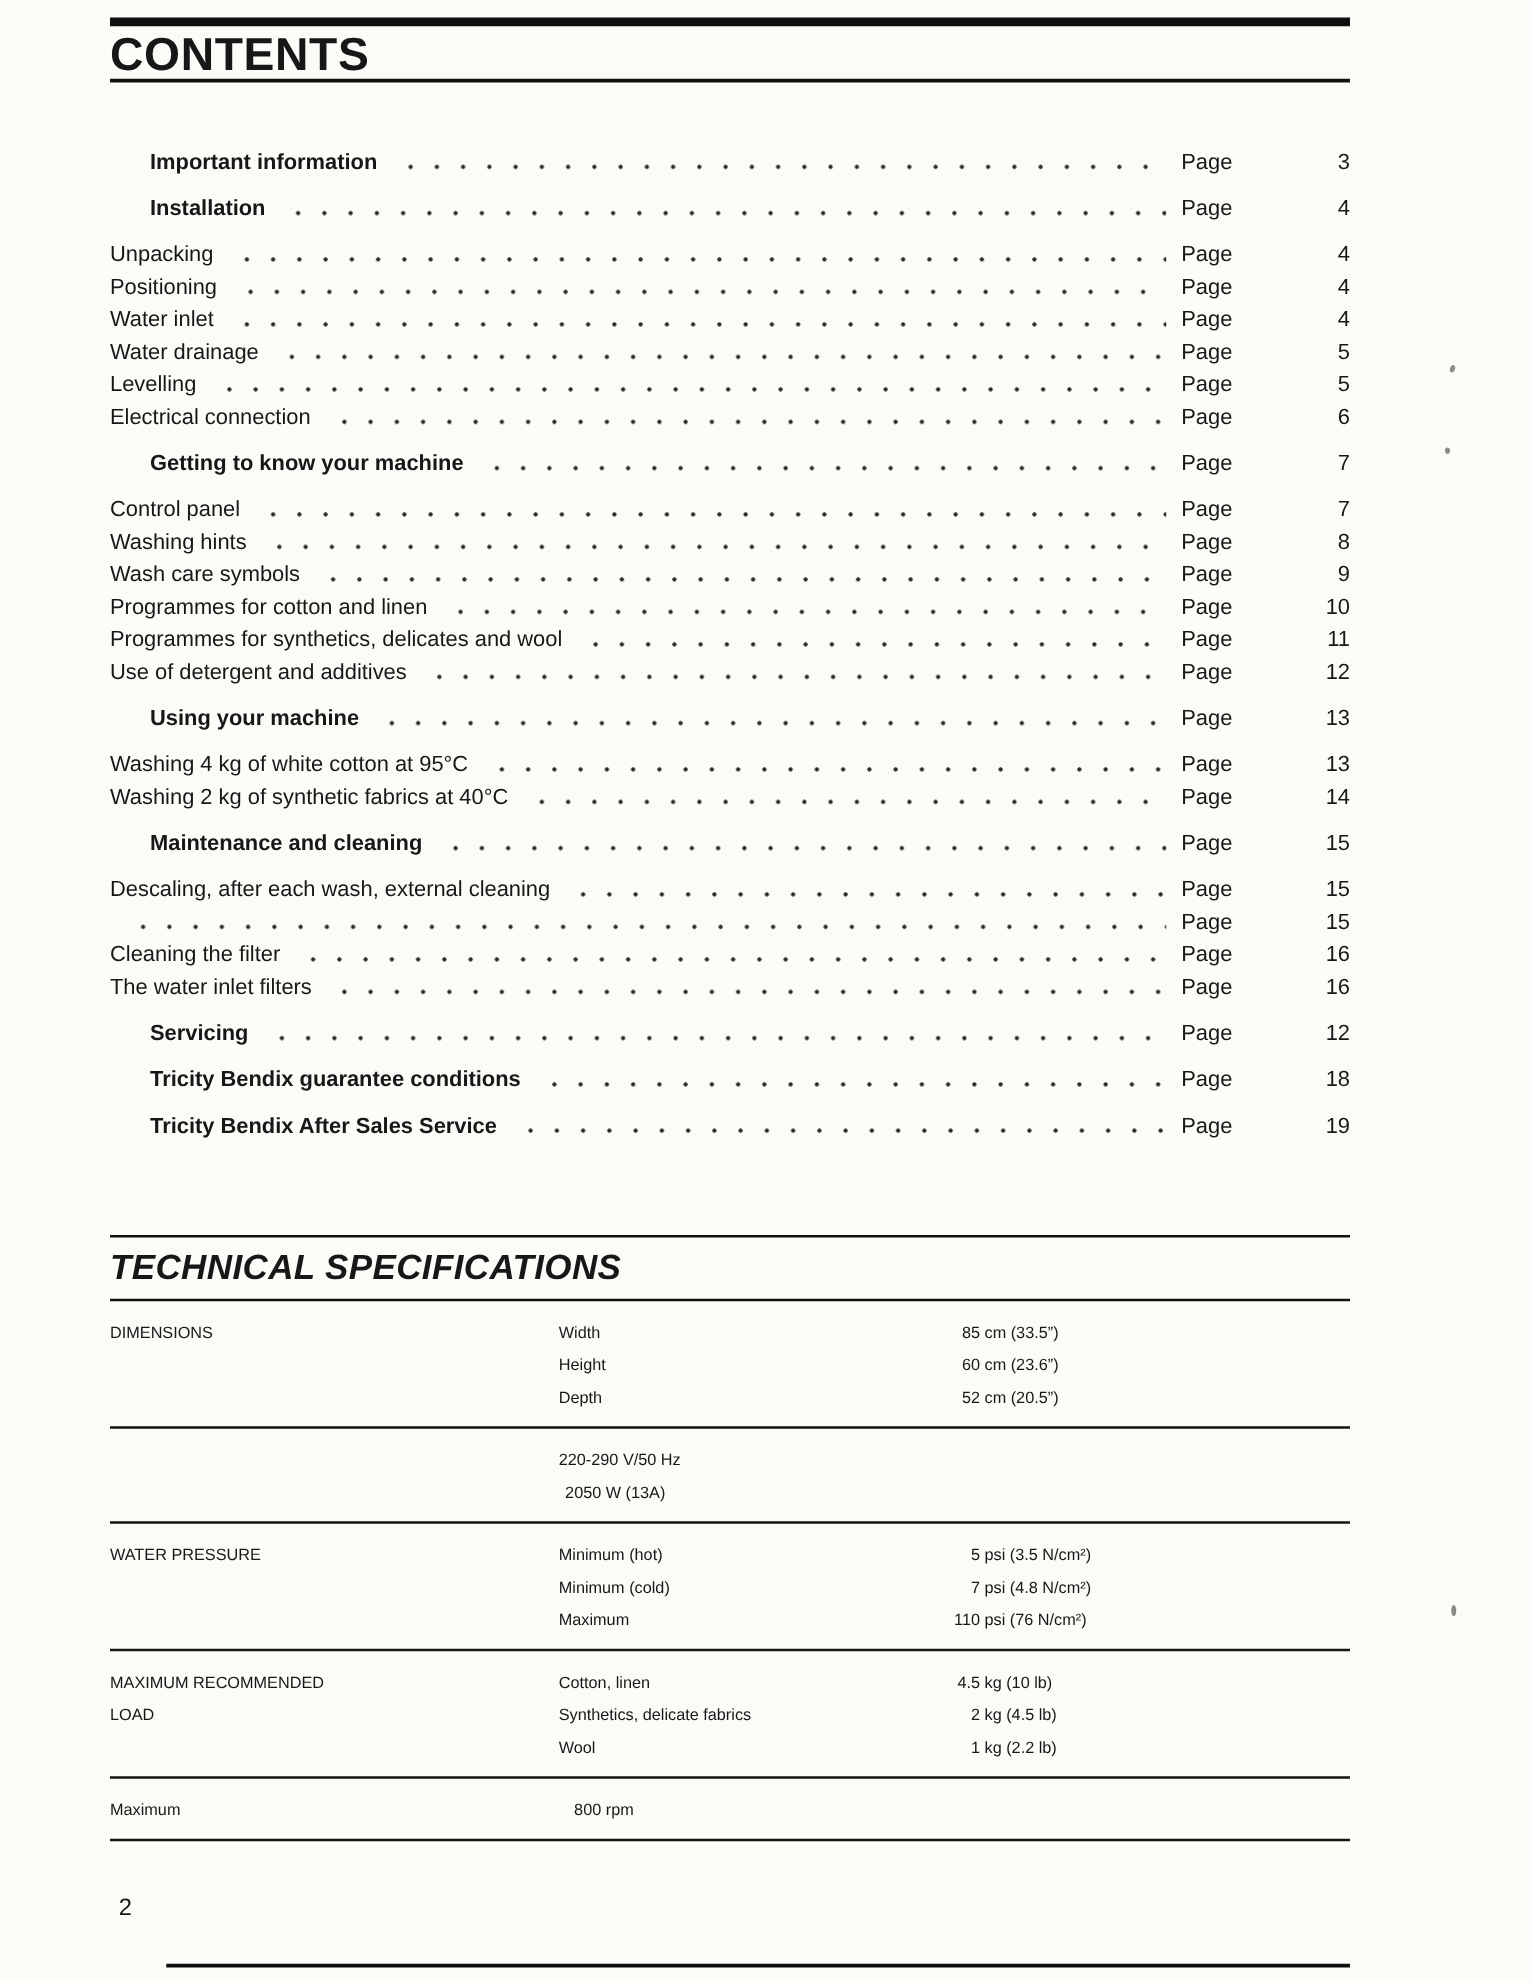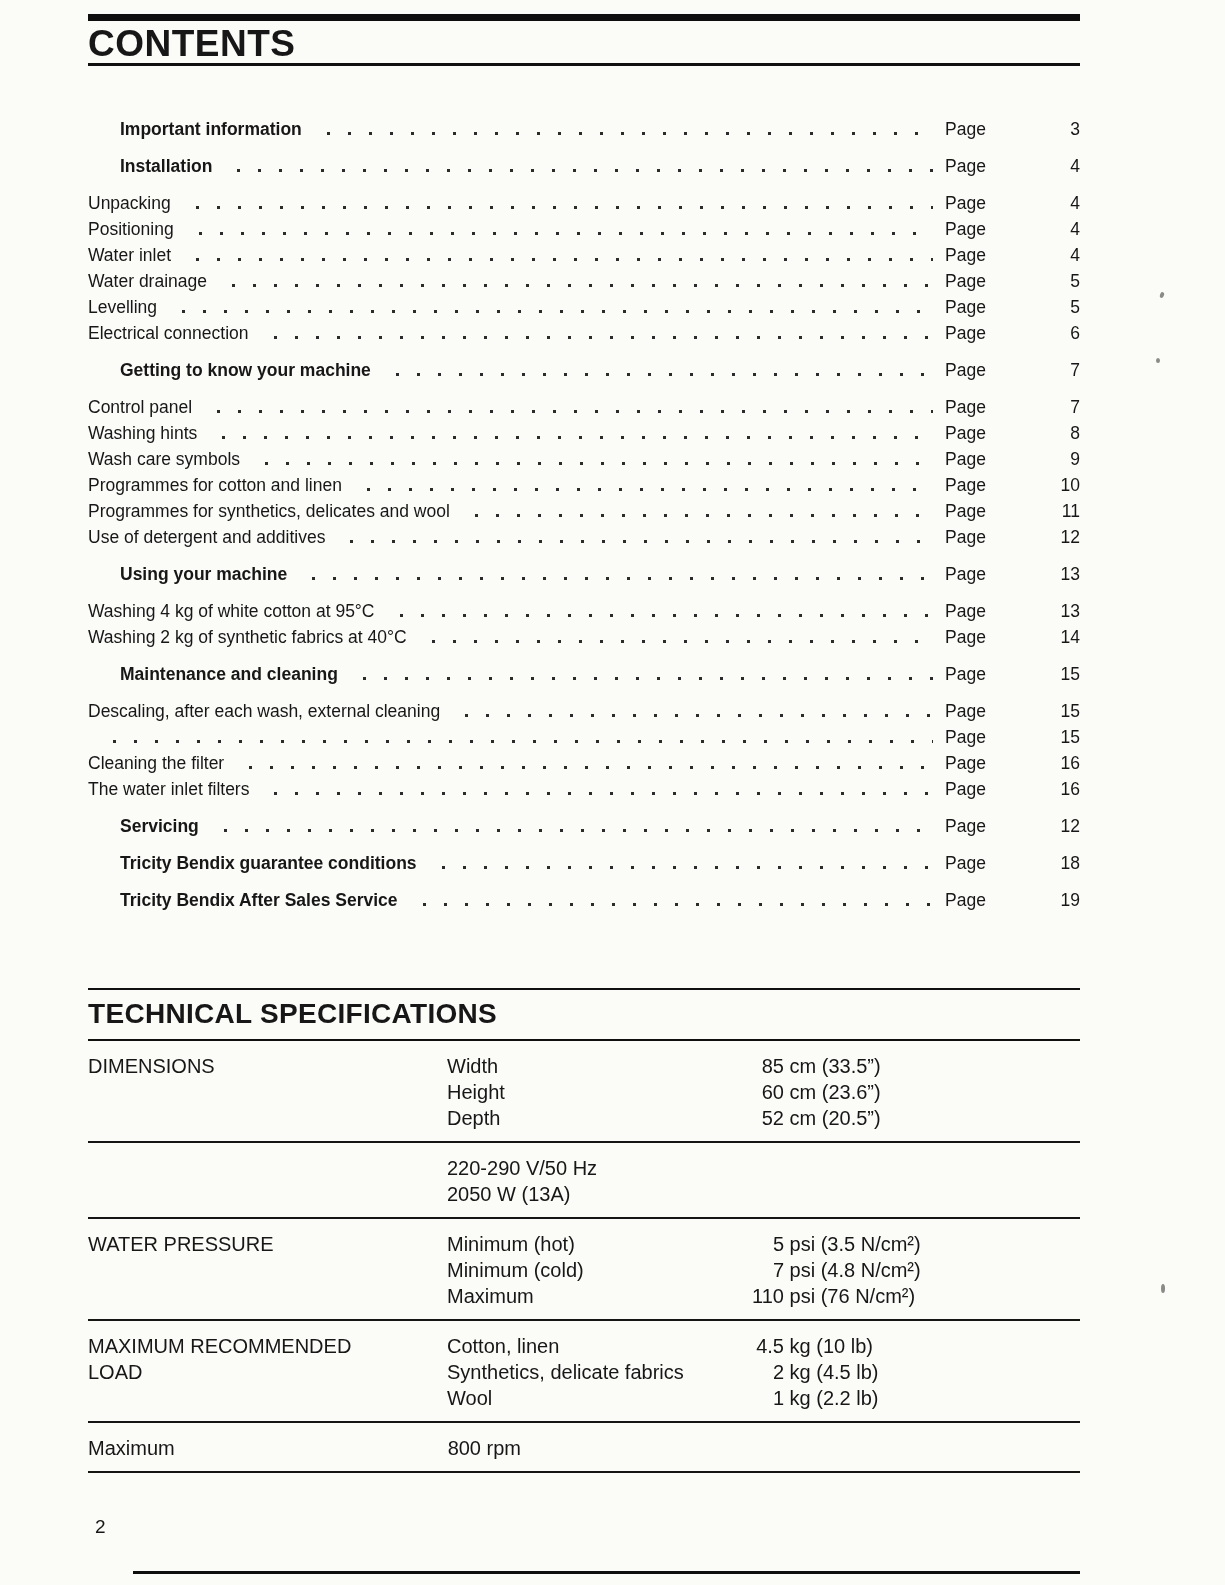--- a/index.html
+++ b/index.html
@@ -43,28 +43,28 @@
     background-position:2px center;
   }
   .page-word { flex:0 0 75px; }
   .page-num { flex:0 0 60px; text-align:right; }
 
   
   .specs { margin-top:64px; }
   .specs-rule { height:2px; background:#101010; }
   h2 {
     font-size:28px; font-weight:bold; letter-spacing:0.3px;
-    margin:7px 0 8px; line-height:34px;
+    margin:7px 0 8px; line-height:34px;font-style:italic;
   }
   .spec-row {
     display:grid;
     grid-template-columns:359px 303px 1fr;
     padding:12px 0 10px;
     border-bottom:2px solid #151515;
-    font-size:20px;
+    font-size:13px;
   }
   .spec-line { line-height:26px; min-height:0; }
   .qty { display:inline-block; min-width:34px; text-align:right; white-space:pre; }
 
   
   .footer-num { position:absolute; left:95px; top:1516px; font-size:19px; }
   .bottom-rule { position:absolute; left:133px; top:1571px; width:947px; height:3px; background:#0e0e0e; }
 
   
   .speck { position:absolute; background:rgba(45,45,45,0.55); border-radius:50%; }

